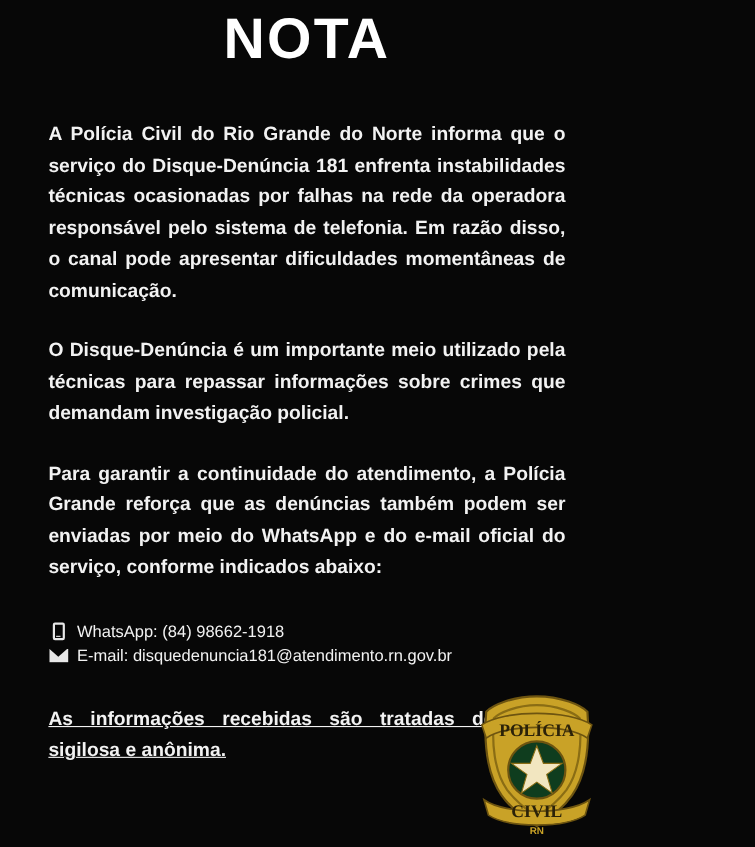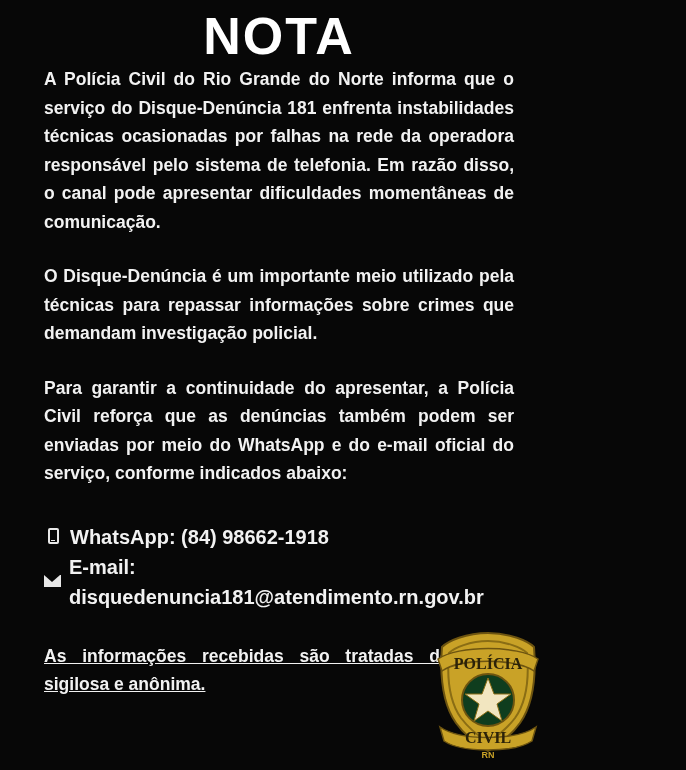--- a/index.html
+++ b/index.html
@@ -25,37 +25,38 @@
     font-size: 52px;
     font-weight: bold;
     text-align: center;
     letter-spacing: 2px;
     margin: 0;
     padding-top: 8px;
     line-height: 1.1;
     color: #ffffff;
   }
   .body-block {
+    margin-top: 42px;
   }
   p.para {
     font-size: 17.5px;
     font-weight: bold;
     line-height: 1.63;
     text-align: justify;
     text-align-last: left;
     margin: 0 0 26px 0;
     color: #f2f2f2;
   }
   .contact-block {
     margin-top: 34px;
     margin-bottom: 30px;
   }
   .contact-line {
-    font-size: 20px;
-    font-weight: bold;
+    font-size: 15px;
+    font-weight: normal;
     line-height: 1.5;
     color: #f2f2f2;
     display: flex;
     align-items: center;
     gap: 8px;
   }
   .contact-line .glyph {
     font-size: 15px;
     line-height: 1;
     display: inline-block;
@@ -117,21 +118,21 @@
 </head>
 <body>
 
 <div class="page">
 
   <h1 class="title">NOTA</h1>
 
   <div class="body-block">
     <p class="para">A Polícia Civil do Rio Grande do Norte informa que o serviço do Disque-Denúncia 181 enfrenta instabilidades técnicas ocasionadas por falhas na rede da operadora responsável pelo sistema de telefonia. Em razão disso, o canal pode apresentar dificuldades momentâneas de comunicação.</p>
     <p class="para">O Disque-Denúncia é um importante meio utilizado pela técnicas para repassar informações sobre crimes que demandam investigação policial.</p>
-    <p class="para">Para garantir a continuidade do apresentar, a Polícia Civil reforça que as denúncias também podem ser enviadas por meio do WhatsApp e do e-mail oficial do serviço, conforme indicados abaixo:</p>
+    <p class="para">Para garantir a continuidade do atendimento, a Polícia Grande reforça que as denúncias também podem ser enviadas por meio do WhatsApp e do e-mail oficial do serviço, conforme indicados abaixo:</p>
   </div>
 
   <div class="contact-block">
     <div class="contact-line">
       <span class="glyph"><span class="phone-icon"></span></span>
       <span>WhatsApp: (84) 98662-1918</span>
     </div>
     <div class="contact-line">
       <span class="glyph"><span class="mail-icon"></span></span>
       <span>E-mail: disquedenuncia181@atendimento.rn.gov.br</span>

